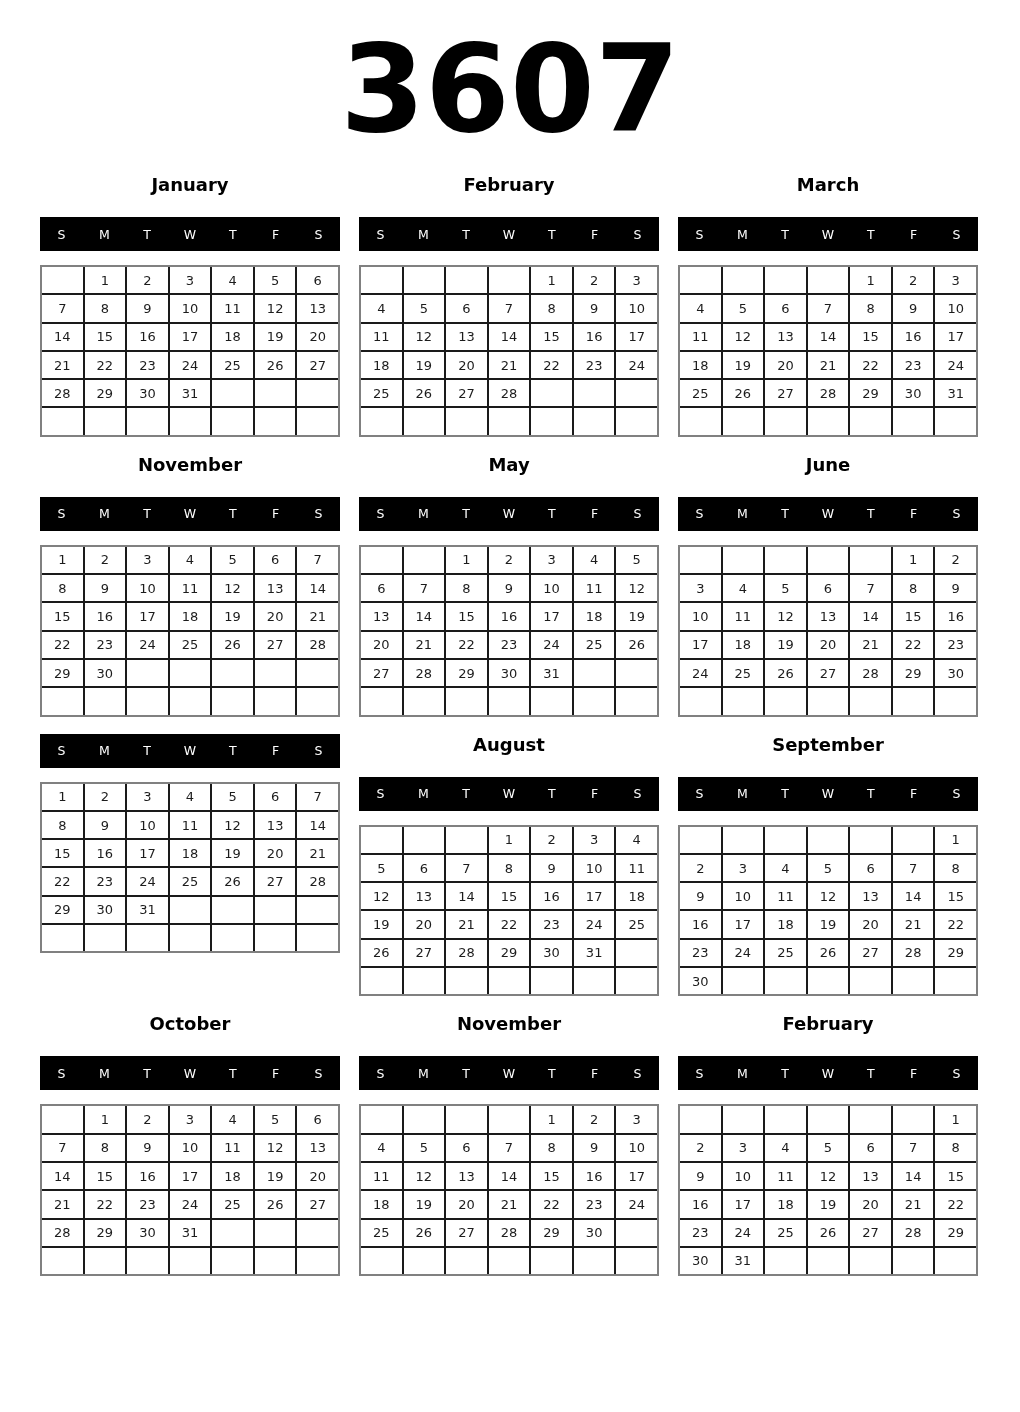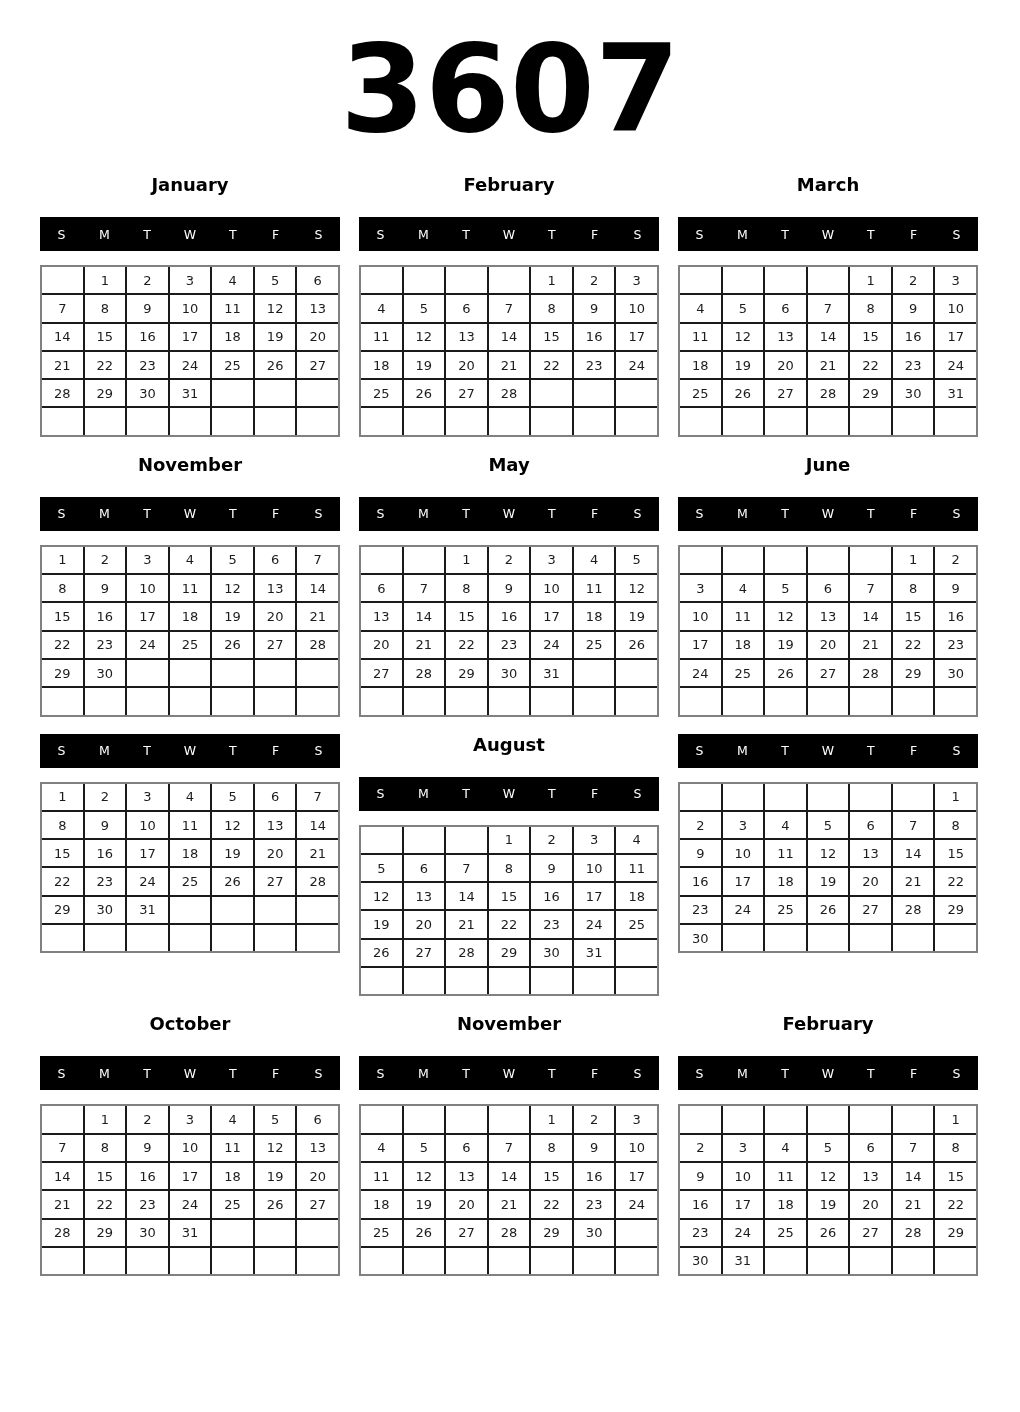--- a/index.html
+++ b/index.html
@@ -521,20 +521,21 @@
         <div class="cell"></div>
         <div class="cell"></div>
         <div class="cell"></div>
         <div class="cell"></div>
         <div class="cell"></div>
         <div class="cell"></div>
       </div>
   </div>
 
   <div class="month">
+    <div class="month-title">September</div>
     <div class="weekday-header">
         <span class="dow">S</span>
         <span class="dow">M</span>
         <span class="dow">T</span>
         <span class="dow">W</span>
         <span class="dow">T</span>
         <span class="dow">F</span>
         <span class="dow">S</span>
       </div>
     <div class="month-grid">

